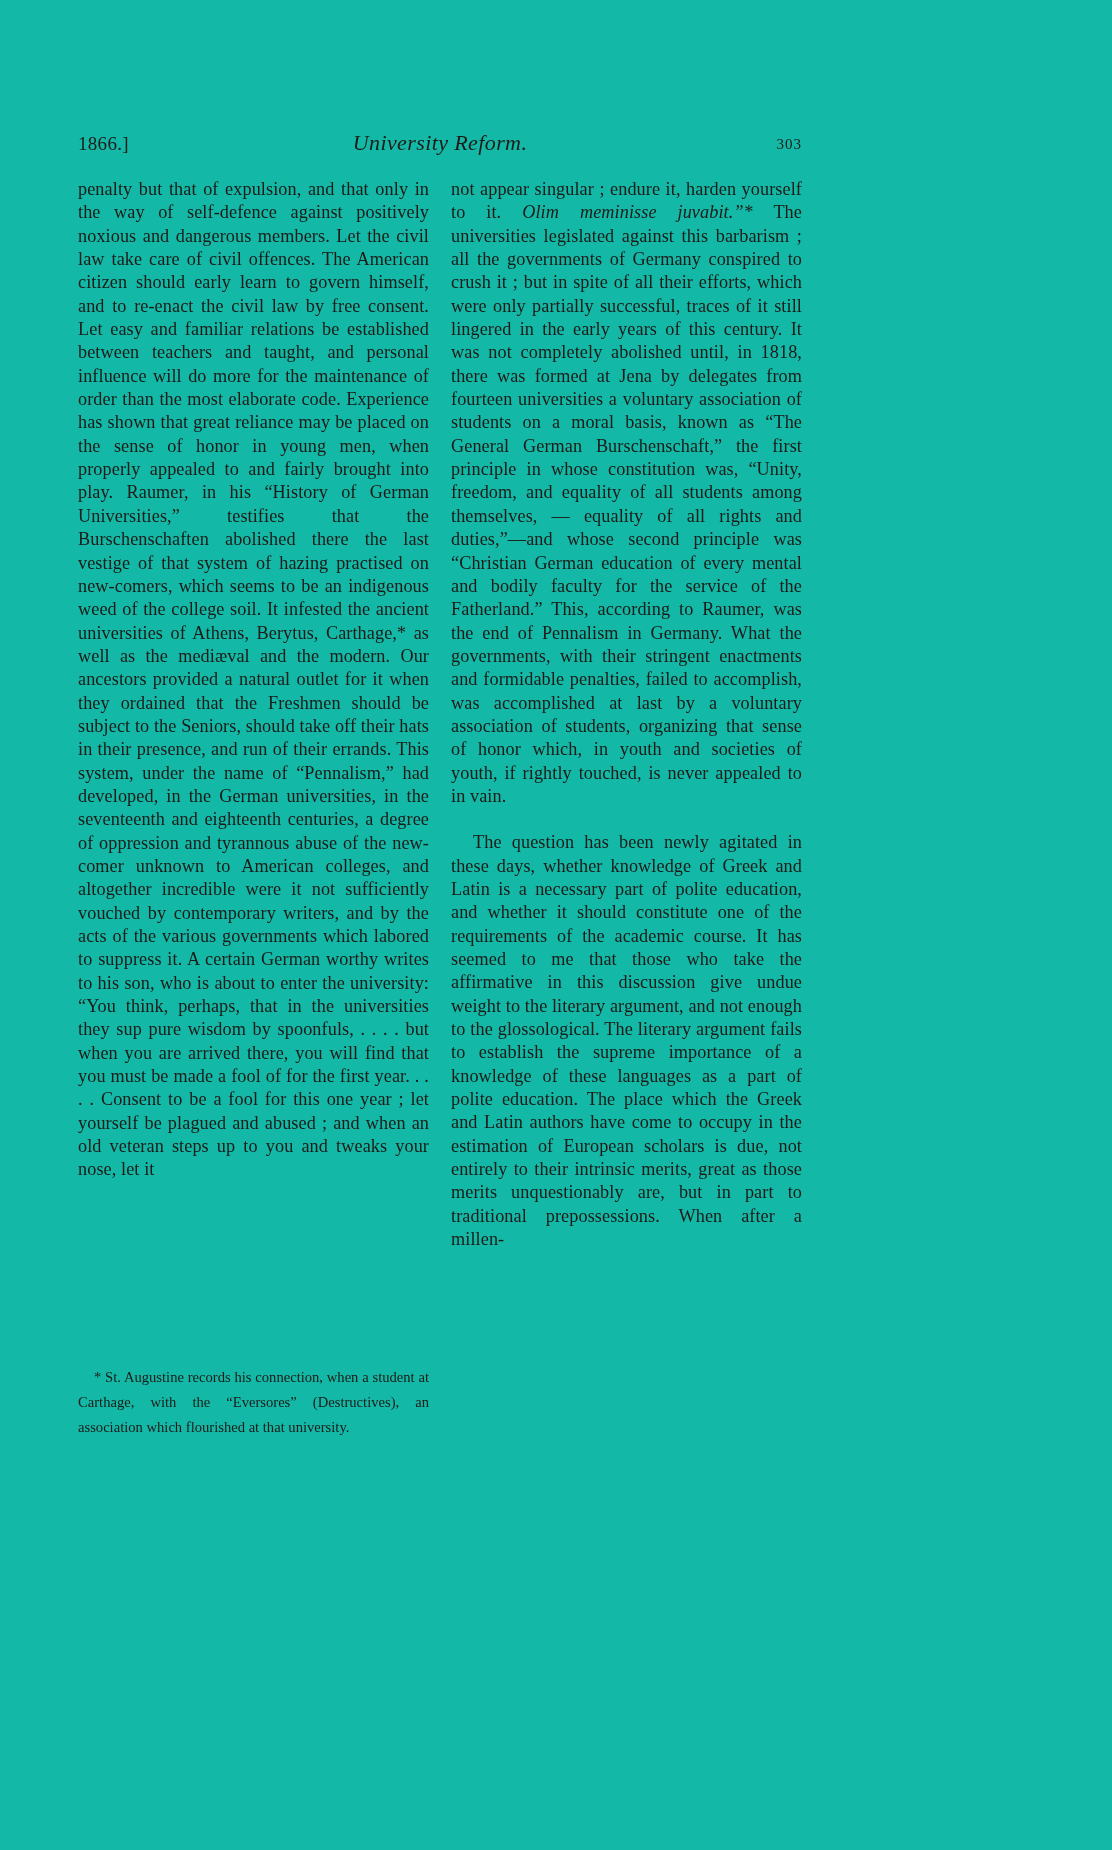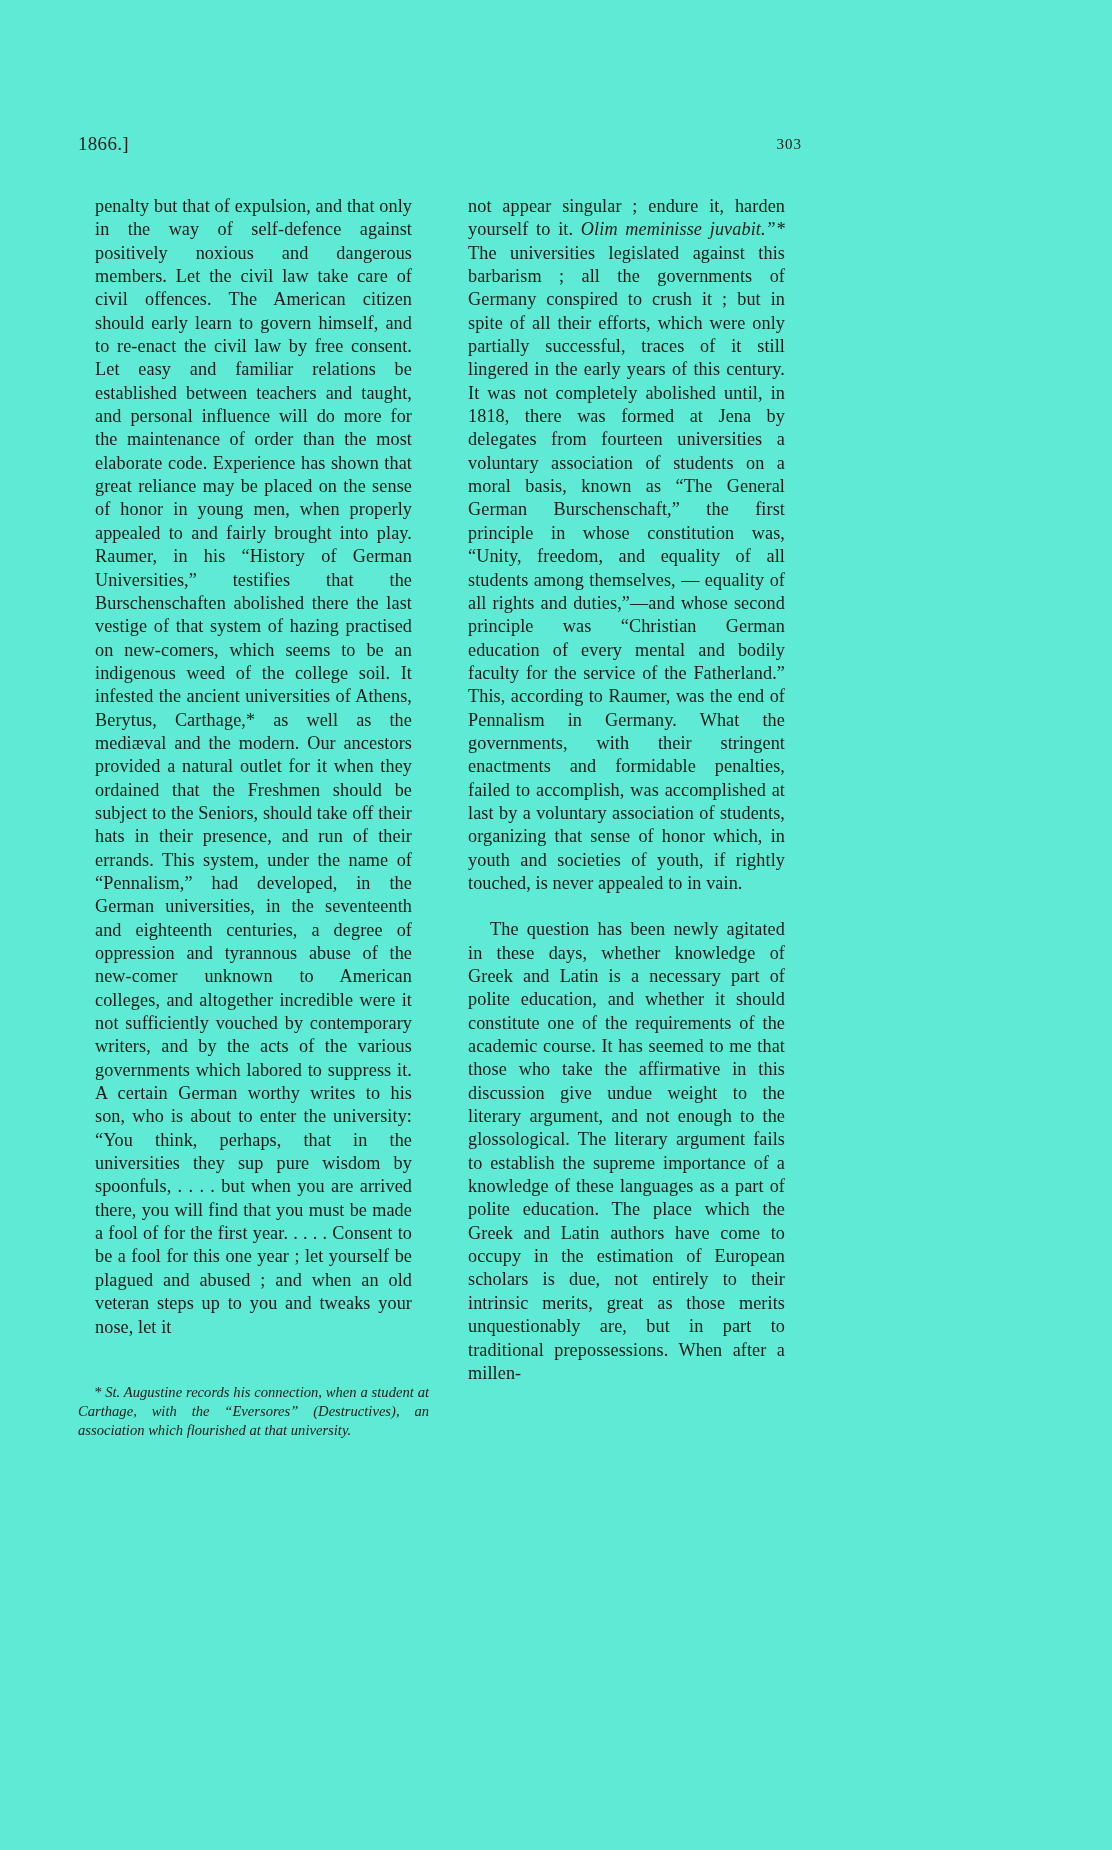--- a/index.html
+++ b/index.html
@@ -4,21 +4,21 @@
 <style>
   html, body {
     margin: 0;
     padding: 0;
     background: #fcfbf7;
   }
   .page {
     position: relative;
     width: 1112px;
     height: 1850px;
-    background: #5eead4;
+    background: #14b8a6;
     color: #1c1b18;
     font-family: "Liberation Serif", "DejaVu Serif", serif;
     overflow: hidden;
   }
   .page-header {
     position: absolute;
     top: 130px;
     left: 78px;
     width: 724px;
     height: 34px;
@@ -54,21 +54,21 @@
     width: 724px;
     display: flex;
     gap: 22px;
   }
   .column {
     position: relative;
     width: 351px;
     height: 1262px;
   }
   .para {
-    margin: 17px;
+    margin: 0;
     font-size: 18.2px;
     line-height: 23.35px;
     text-align: justify;
     letter-spacing: 0.1px;
   }
   .para + .para {
     margin-top: 23px;
   }
   .para.indent {
     text-indent: 22px;
@@ -76,36 +76,36 @@
   .italic {
     font-style: italic;
     font-family: Liberation Serif, serif;
   }
   .footnote {
     position: absolute;
     left: 0;
     right: 0;
     bottom: 0;
     font-size: 14.6px;
-    line-height: 19px;
+    line-height: 25px;
     text-align: justify;
     text-indent: 16px;
-    font-style: italic;
   }
   .footnote.raised {
     bottom: 20px;
   }
 </style>
 </head>
 <body>
 
 <div class="page">
 
   <div class="page-header">
     <span class="header-year">1866.]</span>
+    <span class="header-title">University Reform.</span>
     <span class="header-page-number">303</span>
   </div>
 
   <div class="text-columns">
 
     <div class="column">
       <div>
           <p class="para"><span>penalty but that of expulsion, and that only in the way of self-defence against positively noxious and dangerous members.  Let the civil law take care of civil offences.  The American citizen should early learn to govern himself, and to re-enact the civil law by free consent.  Let easy and familiar relations be established between teachers and taught, and personal influence will do more for the maintenance of order than the most elaborate code.  Experience has shown that great reliance may be placed on the sense of honor in young men, when properly appealed to and fairly brought into play.  Raumer, in his “History of German Universities,” testifies that the Burschenschaften abolished there the last vestige of that system of hazing practised on new-comers, which seems to be an indigenous weed of the college soil.  It infested the ancient universities of Athens, Berytus, Carthage,* as well as the mediæval and the modern.  Our ancestors provided a natural outlet for it when they ordained that the Freshmen should be subject to the Seniors, should take off their hats in their presence, and run of their errands.  This system, under the name of “Pennalism,” had developed, in the German universities, in the seventeenth and eighteenth centuries, a degree of oppression and tyrannous abuse of the new-comer unknown to American colleges, and altogether incredible were it not sufficiently vouched by contemporary writers, and by the acts of the various governments which labored to suppress it.  A certain German worthy writes to his son, who is about to enter the university: “You think, perhaps, that in the universities they sup pure wisdom by spoonfuls, . . . . but when you are arrived there, you will find that you must be made a fool of for the first year. . . . . Consent to be a fool for this one year ; let yourself be plagued and abused ; and when an old veteran steps up to you and tweaks your nose, let it</span></p>
         </div>
       <div class="footnote">* St. Augustine records his connection, when a student at Carthage, with the “Eversores” (Destructives), an association which flourished at that university.</div>

